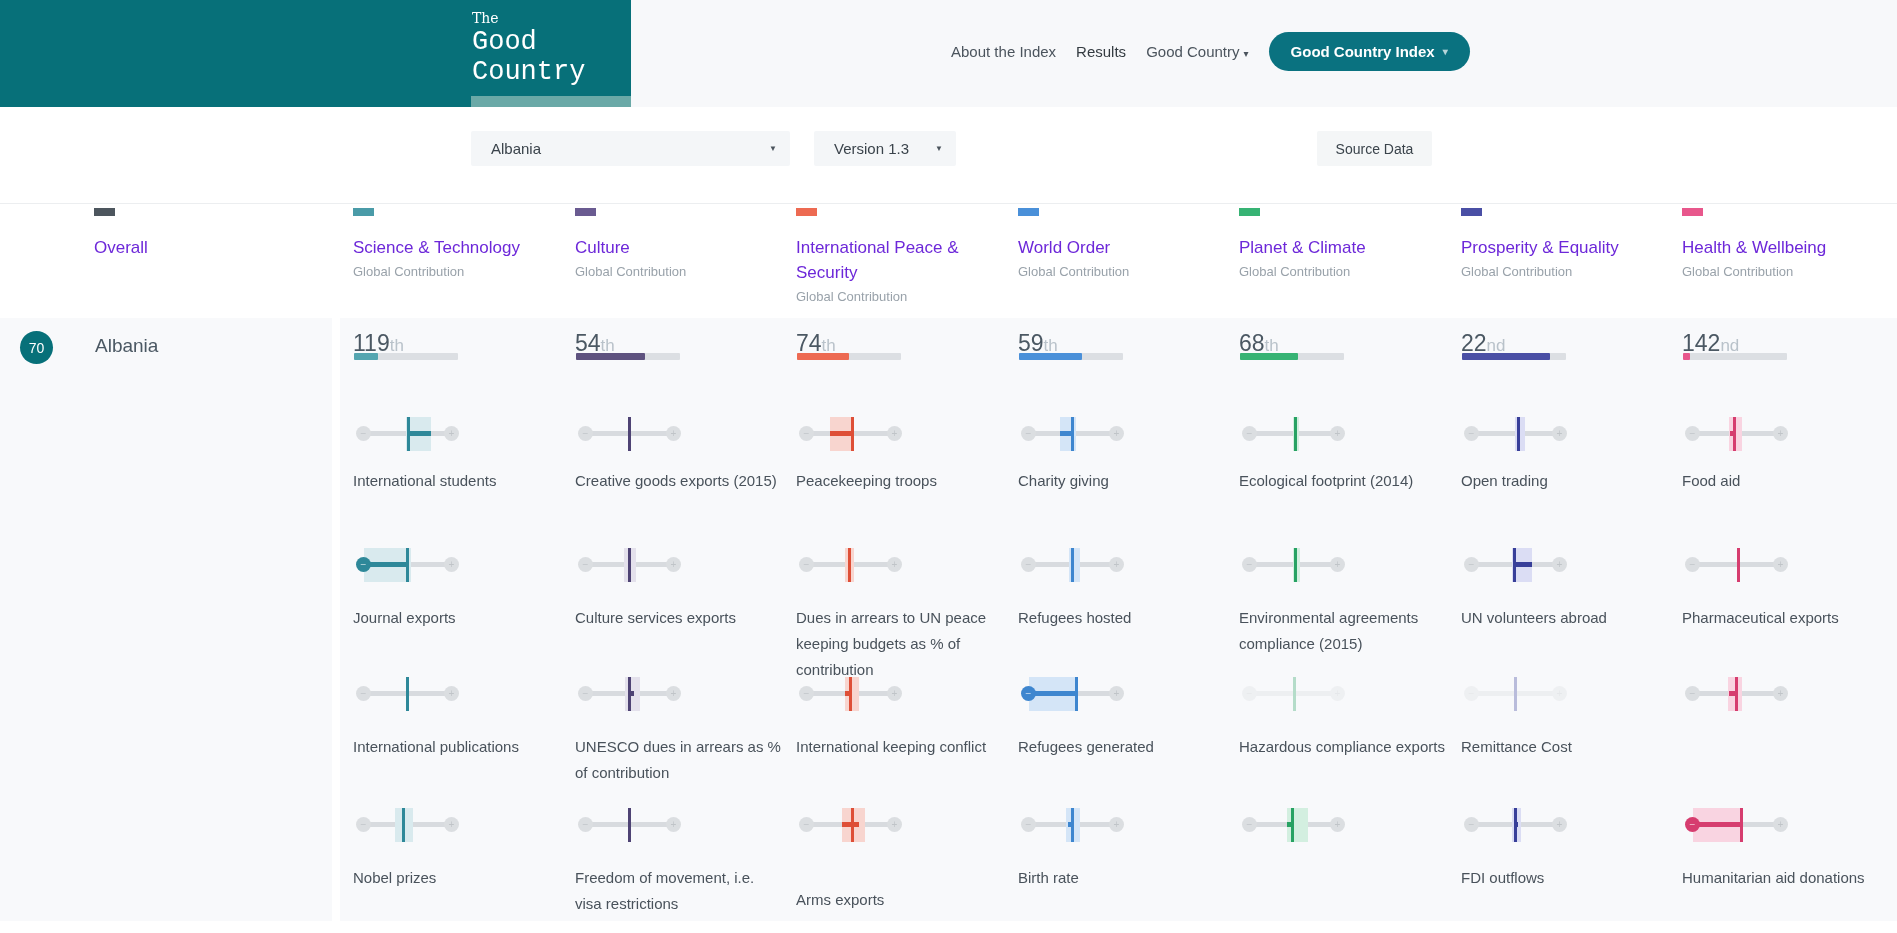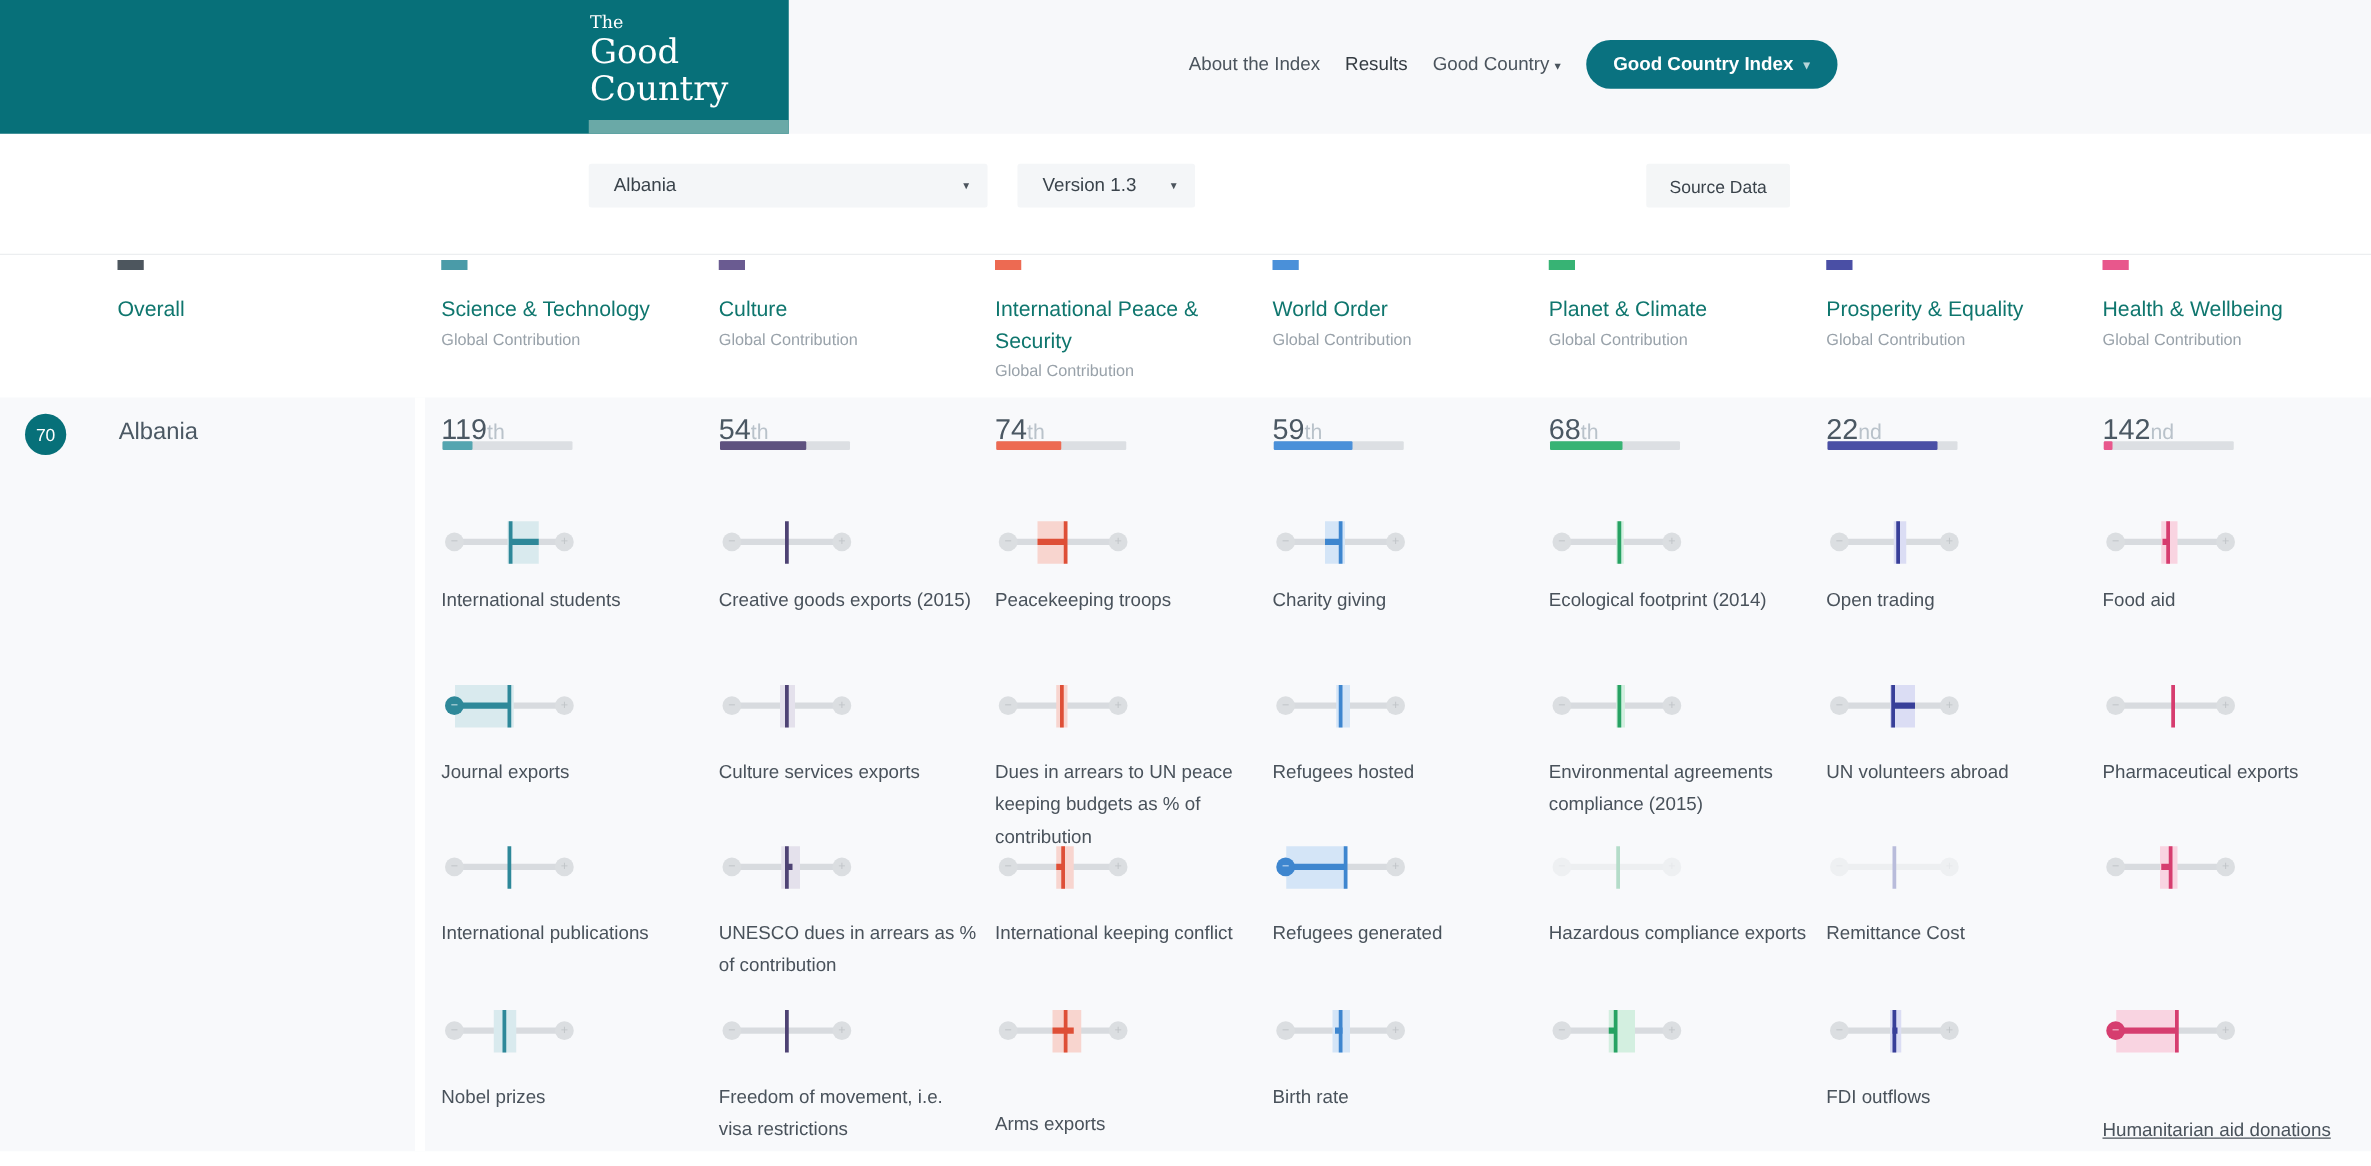--- a/index.html
+++ b/index.html
@@ -4,21 +4,21 @@
 <style>
   html,body{margin:0;padding:0;background:#fff;font-family:"Liberation Sans",sans-serif;}
   .page{position:relative;width:1897px;height:933px;background:#fff;overflow:hidden;}
 
   
   .banner{position:absolute;top:0;left:0;width:1897px;height:107px;background:#f7f8fa;}
   .brand-band{position:absolute;top:0;left:0;width:631px;height:107px;background:#077079;}
   .seafoam{position:absolute;left:471px;top:96px;width:160px;height:11px;background:#6aa9a7;}
   .logo{position:absolute;left:472px;top:9px;color:#fff;font-family:"DejaVu Serif","Liberation Serif",serif;}
   .logo .l1{font-size:14px;line-height:18px;}
-  .logo .l2,.logo .l3{font-size:27px;line-height:30px;}
+  .logo .l2,.logo .l3{font-size:27px;line-height:30px;font-family:Liberation Mono, monospace;}
   .nav{position:absolute;left:951px;top:0;height:103px;display:flex;align-items:center;gap:20px;}
   .nav a{font-size:15px;color:#4b545d;text-decoration:none;white-space:nowrap;cursor:pointer;}
   .nav a.active{color:#343b41;}
   .caret{font-size:10px;color:#4b545d;margin-left:4px;}
   .cta{display:flex;align-items:center;height:39px;padding:0 22px;border-radius:20px;background:#0a7280;color:#fff;font-size:15px;font-weight:bold;white-space:nowrap;cursor:pointer;}
   .cta .caret{color:rgba(255,255,255,.7);margin-left:8px;}
 
   
   .select{position:absolute;top:131px;height:35px;background:#f4f6f8;border-radius:2px;display:flex;align-items:center;font-size:15px;color:#3a434b;cursor:pointer;}
   .select .sel-label{padding-left:20px;}
@@ -28,21 +28,21 @@
   .source-btn{position:absolute;top:131px;left:1317px;width:115px;height:35px;background:#f4f6f7;border-radius:2px;display:flex;align-items:center;justify-content:center;font-size:14px;color:#3a434b;cursor:pointer;}
 
   
   .content{position:absolute;top:203px;left:0;width:1897px;height:730px;border-top:1px solid #eceef0;box-sizing:border-box;}
   .row-band{position:absolute;top:114px;left:0;width:1897px;height:603px;background:#f8f9fb;}
   .gutter{position:absolute;top:114px;left:332px;width:8px;height:603px;background:#fff;}
 
   .cat-head{position:absolute;top:0;width:210px;}
   .cat-tab{position:absolute;top:4px;left:0;width:21px;height:8px;}
   .cat-txt{position:absolute;top:31px;left:0;width:206px;}
-  .cat-title{font-size:17px;line-height:25px;color:#0f766e;}
+  .cat-title{font-size:17px;line-height:25px;color:#6d28d9;}
   .cat-sub{font-size:13px;line-height:20px;color:#99a2aa;margin-top:2px;}
 
   .overall-head{position:absolute;left:94px;top:0;width:150px;}
 
   .badge{position:absolute;left:20px;top:127px;width:33px;height:33px;border-radius:50%;background:#077079;color:#fff;font-size:14px;display:flex;align-items:center;justify-content:center;}
   .country-name{position:absolute;left:95px;top:131px;font-size:19px;color:#4b5863;}
 
   .col{position:absolute;top:114px;width:210px;height:603px;}
   .rank{position:absolute;top:13px;left:0;font-size:23px;line-height:24px;color:#4b5863;white-space:nowrap;}
   .rank .suffix{font-size:17px;color:#b9c2ca;}
@@ -425,18 +425,18 @@
             <div class="marker" style="left: 50px; background: rgb(214, 61, 111);"></div>
           </div>
           <div class="slider" style="top: 490px;">
             <div class="track"></div>
             <div class="band" style="left: 7.5px; width: 49.28px; background: rgb(249, 212, 225);"></div>
             <div class="seg" style="left: 7.5px; width: 49.28px; background: rgb(214, 61, 111);"></div>
             <div class="dot l filled" style="background: rgb(214, 61, 111);">−</div>
             <div class="dot r">+</div>
             <div class="marker" style="left: 55.28px; background: rgb(214, 61, 111);"></div>
           </div>
-          <div class="ind-label" style="top: 574px; text-decoration: underline;">Humanitarian aid donations</div>
+          <div class="ind-label" style="top: 547px;">Humanitarian aid donations</div>
         </div>
       </div>
   </div>
 
 </div>
 
 </body></html>

